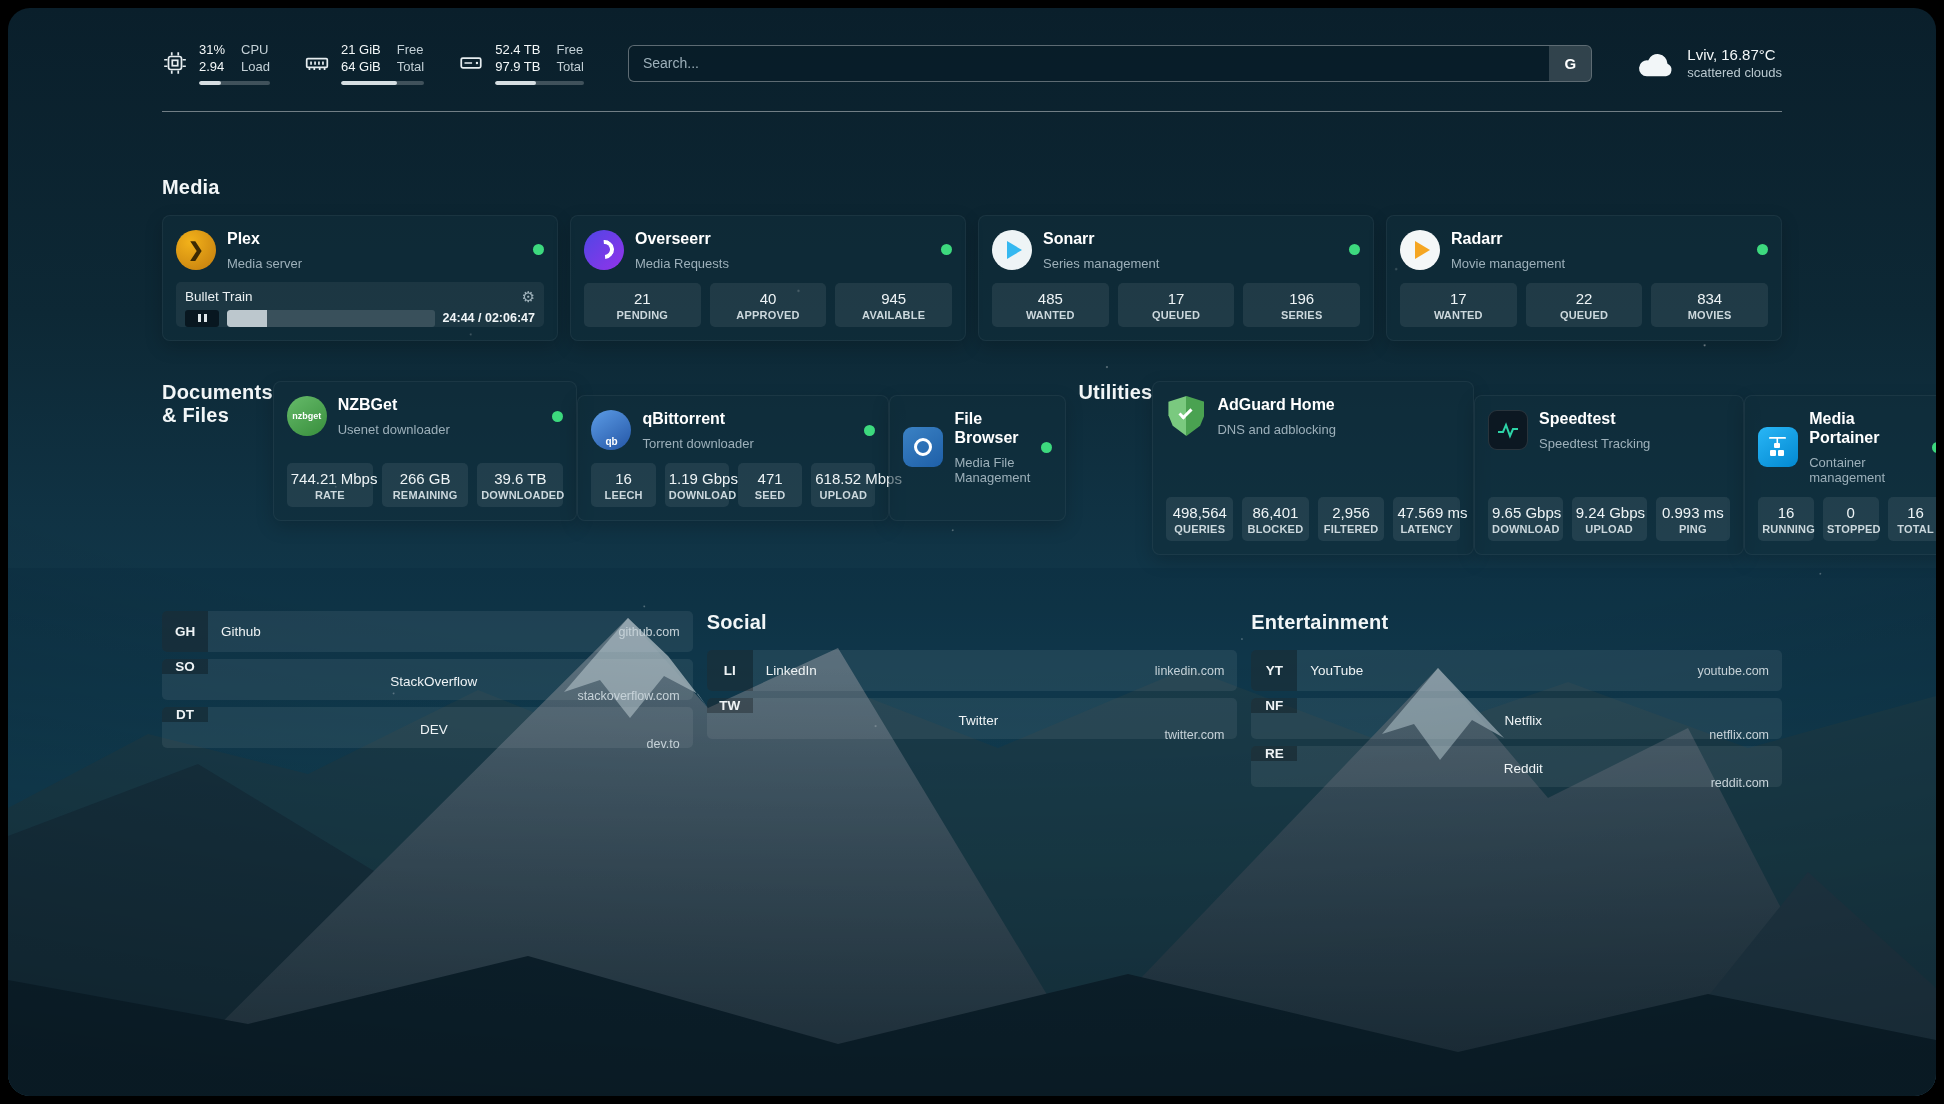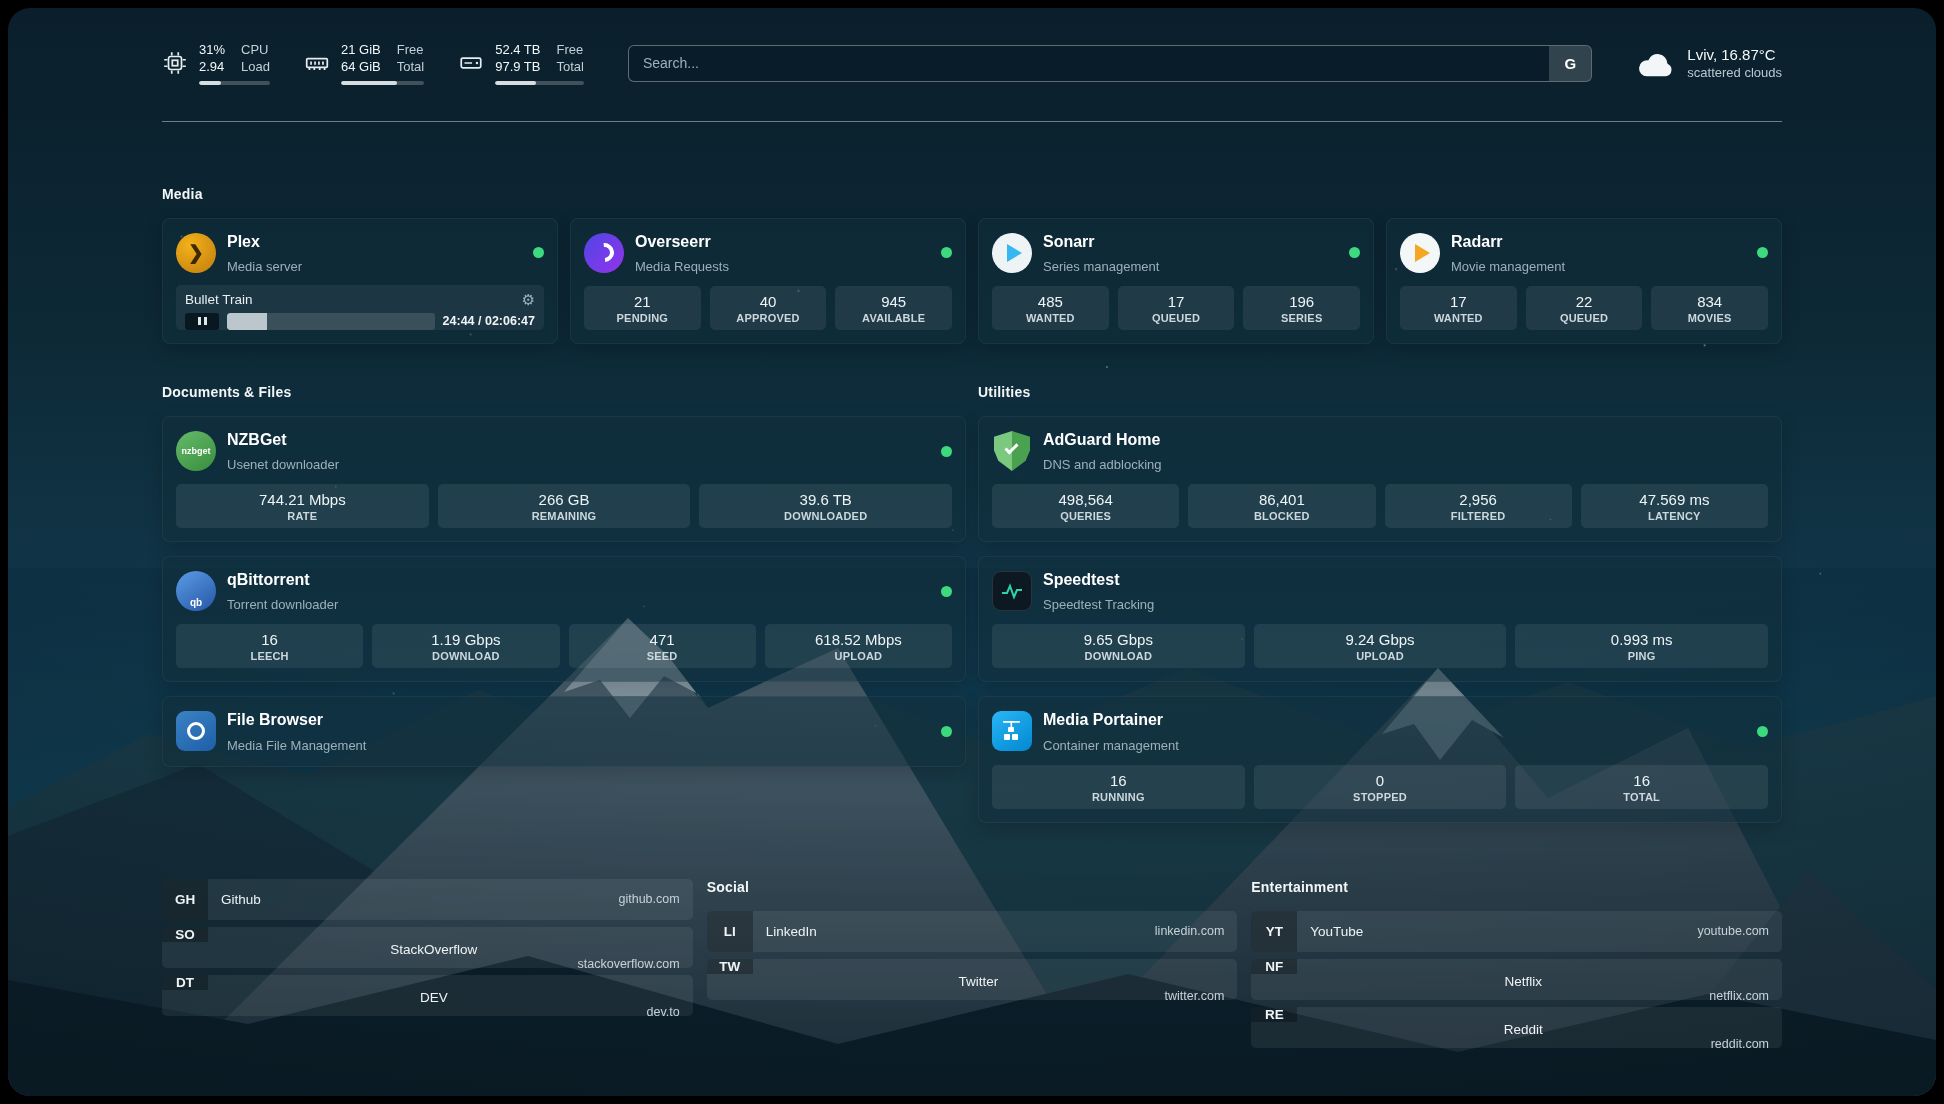--- a/index.html
+++ b/index.html
@@ -26,21 +26,21 @@
     radial-gradient(1.5px 1.5px at 45% 66%, rgba(255,255,255,.3), transparent),
     radial-gradient(1.5px 1.5px at 20% 63%, rgba(255,255,255,.3), transparent);
   }
   .vignette { position:absolute; inset:0; pointer-events:none;
     background:radial-gradient(130% 95% at 50% 8%, transparent 55%, rgba(0,0,0,.28) 100%); }
 
   
   .content { position:relative; width:1620px; margin:0 auto; padding-top:34px; z-index:2; color:#eef3f5; }
 
   
-  .topbar { display:flex; align-items:center; gap:44px; padding-bottom:36px; border-bottom:1px solid rgba(255,255,255,.42); }
+  .topbar { display:flex; align-items:center; gap:44px; padding-bottom:26px; border-bottom:1px solid rgba(255,255,255,.42); }
   .metrics { display:flex; gap:34px; }
   .metric { display:flex; align-items:center; gap:11px; }
   .micon { width:26px; height:26px; flex:none; }
   .mbody { display:flex; flex-direction:column; gap:5px; }
   .mrows { display:flex; gap:16px; }
   .mcol { display:flex; flex-direction:column; line-height:1.3; font-size:13px; white-space:nowrap; }
   .mcol.nums { color:#f4f8f9; }
   .mcol.labels { color:#c3d0d6; }
   .mbar { height:4px; border-radius:2px; background:rgba(255,255,255,.22); overflow:hidden; }
   .mbar-fill { height:100%; border-radius:2px; background:#d6dee2; }
@@ -51,26 +51,26 @@
   .search input::placeholder { color:#9db0ba; }
   .search-btn { position:absolute; right:1px; top:1px; bottom:1px; width:42px; border:none; border-radius:0 5px 5px 0;
     background:rgba(255,255,255,.17); color:#fff; font-size:15px; font-weight:600; cursor:pointer; font-family:inherit; }
 
   .weather { display:flex; align-items:center; gap:11px; margin-left:auto; white-space:nowrap; }
   .weather .cloud { width:40px; height:30px; }
   .weather .loc { font-size:15px; color:#f4f8f9; }
   .weather .cond { font-size:13px; color:#b9c8cf; margin-top:2px; }
 
   
-  .sec-title { font-size:14px; font-weight:600; color:#f2f6f7; letter-spacing:.2px; }
+  .sec-title { font-size:20px; font-weight:600; color:#f2f6f7; letter-spacing:.2px; }
   .section-media { margin-top:64px; }
   .media-grid { margin-top:16px; display:grid; grid-template-columns:repeat(4,1fr); gap:12px; }
 
   .two-col { margin-top:40px; display:grid; grid-template-columns:1fr 1fr; column-gap:12px; align-items:start; }
-  .col-stack { display:flex; flex-direction:column;justify-content:flex-end; }
+  .col-stack { display:flex; flex-direction:row;justify-content:flex-end; }
   .col-stack .sec-title { margin-bottom:16px; }
   .col-stack .card + .card { margin-top:14px; }
 
   
   .card { background:rgba(17,45,58,.55); border:1px solid rgba(255,255,255,.05); border-radius:8px; padding:13px;
     display:flex; flex-direction:column; box-shadow:0 6px 18px rgba(0,0,0,.18); cursor:pointer; }
   .card-header { display:flex; align-items:center; gap:11px; }
   .titles { min-width:0; }
   .titles .t { font-size:16px; font-weight:600; color:#fff; line-height:1.2; }
   .titles .s { font-size:13px; color:#9db0ba; margin-top:8px; }

